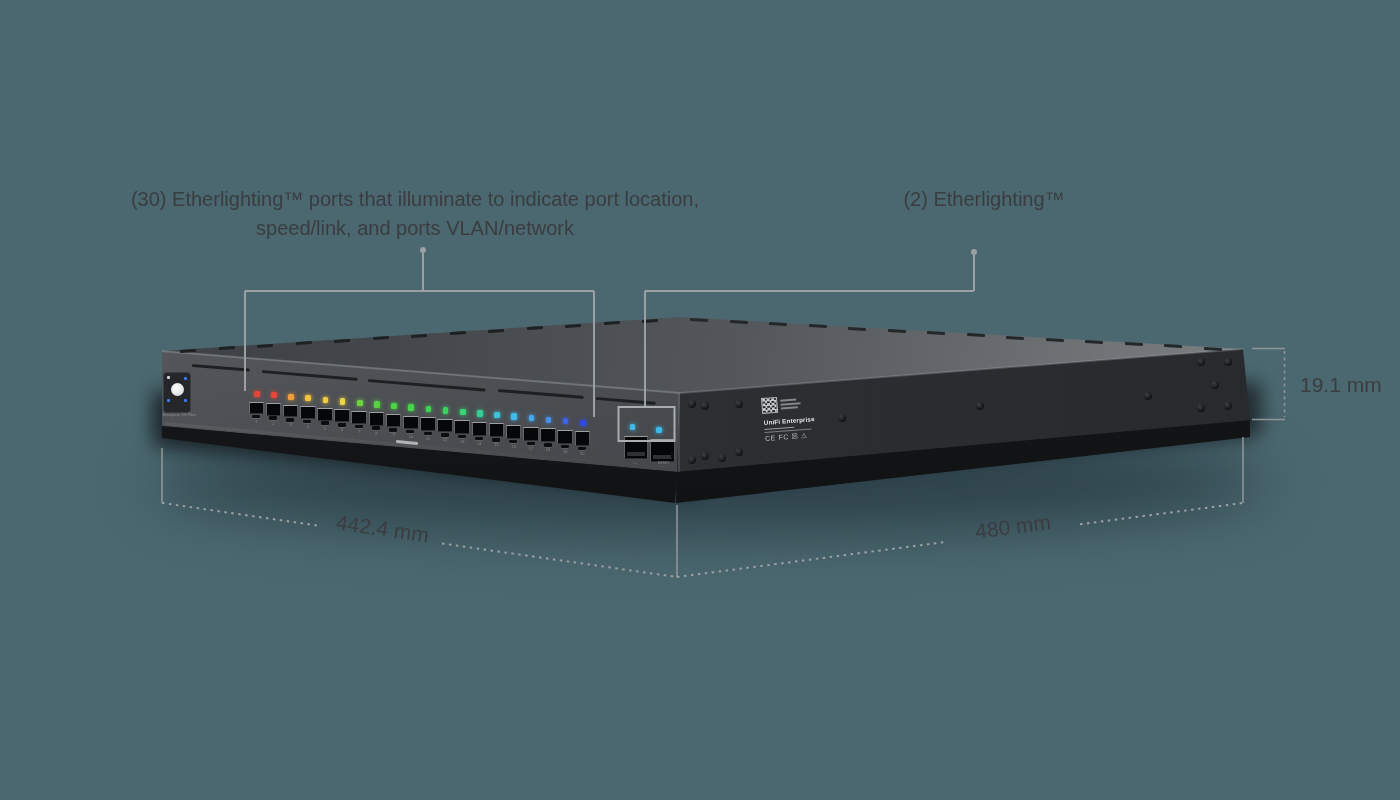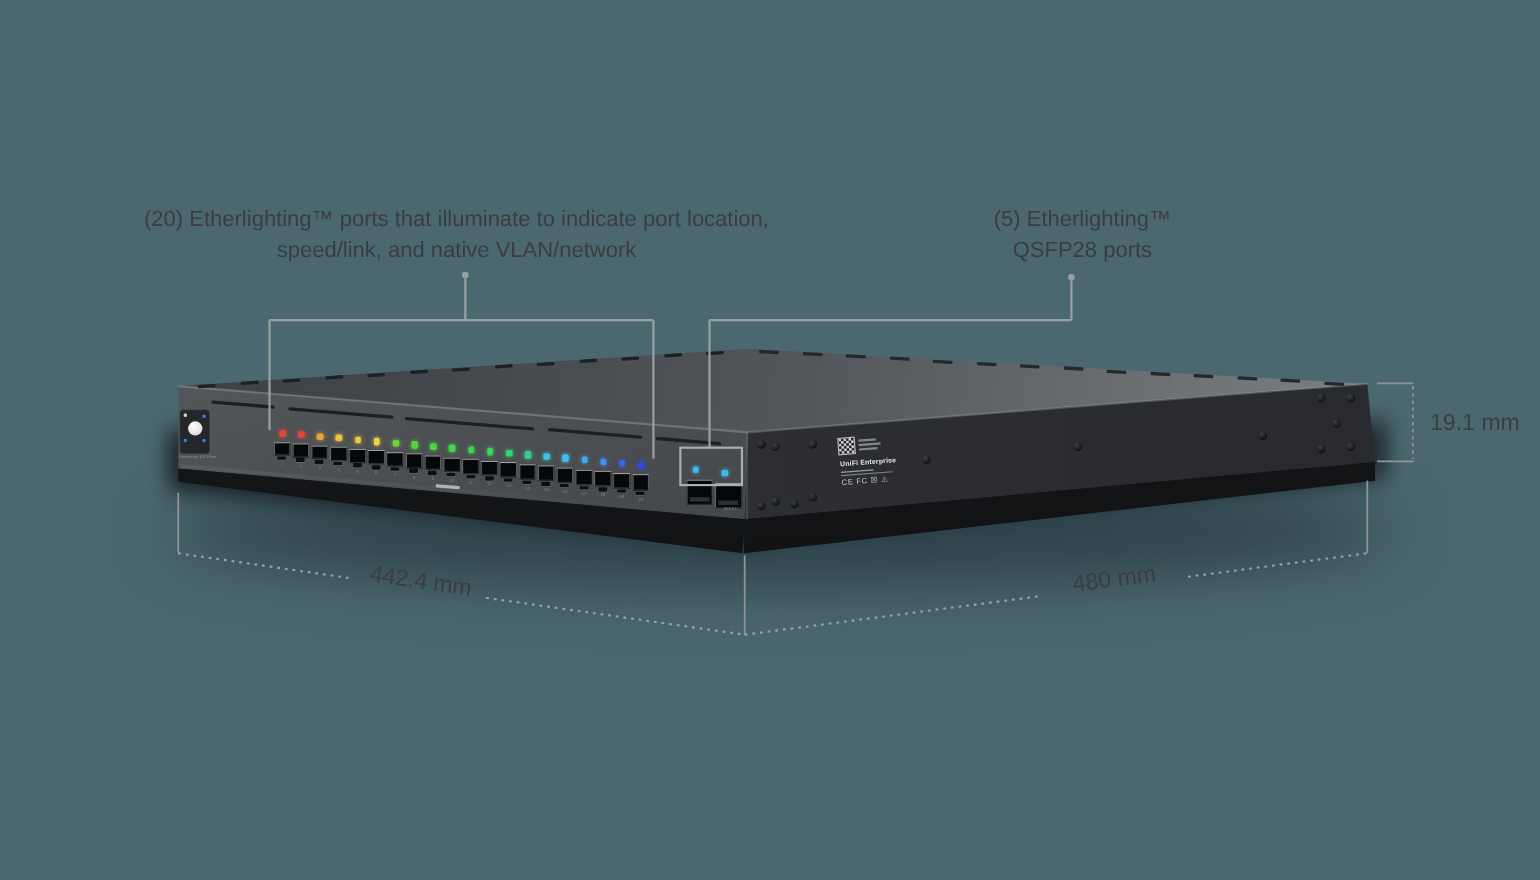--- a/index.html
+++ b/index.html
@@ -285,25 +285,24 @@
     </g>
     <g stroke="#9ba0a3" stroke-width="2" fill="none" stroke-dasharray="2.5 4.5">
       <path d="M162 503 L318 525.6"></path>
       <path d="M442 543.5 L677 577"></path>
       <path d="M677 577 L945 542"></path>
       <path d="M1080 524.3 L1243 503"></path>
     </g>
   </svg>
 
   <div class="ann ann1">
-    <div>(20) Etherlighting™ ports that illuminate to indicate port location,</div>
-    <div>speed/link, and native VLAN/network</div>
+    <div>(30) Etherlighting™ ports that illuminate to indicate port location,</div>
+    <div>speed/link, and ports VLAN/network</div>
   </div>
   <div class="ann ann2">
-    <div>(5) Etherlighting™</div>
-    <div>QSFP28 ports</div>
+    <div>(2) Etherlighting™</div>
   </div>
 
   <div class="dim-label dim-height">19.1 mm</div>
   <div class="dim-label dim-width">442.4 mm</div>
   <div class="dim-label dim-depth">480 mm</div>
 
 </div>
 
 </body></html>

